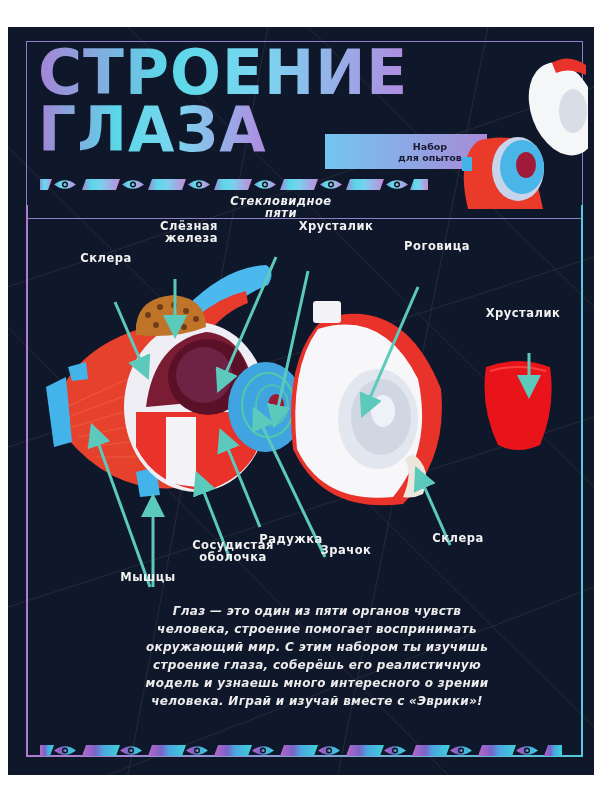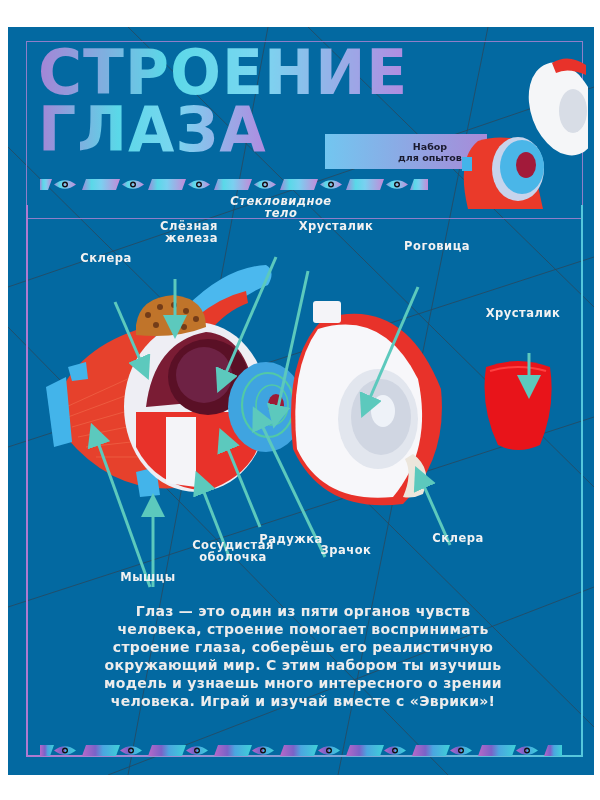--- a/index.html
+++ b/index.html
@@ -1,27 +1,27 @@
 <!DOCTYPE html>
 <html><head>
 <meta charset="utf-8">
 <style>
   html,body{margin:0;padding:0;background:#ffffff;}
   body{width:600px;height:800px;position:relative;overflow:hidden;font-family:"DejaVu Sans",sans-serif;}
-  .box{position:absolute;left:8px;top:27px;width:586px;height:748px;background:#0369a1;overflow:hidden;}
+  .box{position:absolute;left:8px;top:27px;width:586px;height:748px;background:#0f172a;overflow:hidden;}
   .grid{position:absolute;inset:0;}
   .frame-top{position:absolute;left:18px;top:14px;width:557px;height:178px;border:1.5px solid #8f7ec9;box-sizing:border-box;}
   .frame-main{position:absolute;left:18px;top:178px;width:557px;height:552px;box-sizing:border-box;border-left:2px solid #7a62c0;border-right:2px solid #5fc6d6;border-bottom:2px solid;border-image:linear-gradient(90deg,#b07ad0,#55c8dc) 1;}
   .title{position:absolute;left:30px;font-family:"DejaVu Sans",sans-serif;font-weight:bold;letter-spacing:1px;
     background:linear-gradient(90deg,#a584d6 0%,#5ad8e8 35%,#7ad6f0 60%,#b18ae0 100%);-webkit-background-clip:text;background-clip:text;color:transparent;line-height:1;transform:scaleY(1.05);}
   .t1{top:15px;font-size:60px;}
   .t2{top:72px;font-size:60px;}
   .badge{position:absolute;left:317px;top:107px;width:114px;height:35px;background:linear-gradient(90deg,#72c6f0,#a88ad8);display:flex;flex-direction:column;align-items:center;justify-content:center;color:#1a1a2e;font-weight:bold;font-size:9.5px;line-height:11px;padding-left:48px;}
   .label{position:absolute;color:#f2f2f2;font-size:11.5px;text-align:center;line-height:12px;letter-spacing:0.5px;font-weight:bold;}
-  .desc{position:absolute;left:40px;top:575px;width:510px;text-align:center;color:#ececec;font-size:14px;line-height:18px;font-weight:bold;letter-spacing:0.3px;}
+  .desc{position:absolute;left:54px;top:575px;width:510px;text-align:center;color:#ececec;font-size:12px;line-height:18px;font-weight:bold;letter-spacing:0.3px;font-style:italic;}
   svg{display:block;}
 </style>
 </head>
 <body>
 
 <div class="box">
 
   <svg class="grid" width="586" height="748">
     <g stroke="#3a3a40" stroke-width="0.8" opacity="0.7">
       <line x1="0" y1="260" x2="586" y2="60"></line>
@@ -176,21 +176,21 @@
       <line x1="317" y1="530" x2="250" y2="390"></line>
       <line x1="442" y1="518" x2="412" y2="450"></line>
       <line x1="222" y1="532" x2="192" y2="455"></line>
       <line x1="142" y1="560" x2="87" y2="407"></line>
       <line x1="145" y1="560" x2="145" y2="478"></line>
     </g>
   </svg>
 
   <div class="label" style="left:208px;top:168px;width:130px;font-style:italic;">
     <div>Стекловидное</div>
-    <div>тело</div>
+    <div>пяти</div>
   </div>
   <div class="label" style="left:120px;top:193px;width:90px;text-align:right;">
     <div>Слёзная</div>
     <div>железа</div>
   </div>
   <div class="label" style="left:58px;top:225px;width:80px;">Склера</div>
   <div class="label" style="left:278px;top:193px;width:100px;">Хрусталик</div>
   <div class="label" style="left:384px;top:213px;width:90px;">Роговица</div>
   <div class="label" style="left:470px;top:280px;width:90px;">Хрусталик</div>
   <div class="label" style="left:238px;top:506px;width:90px;">Радужка</div>
@@ -198,22 +198,22 @@
     <div>Сосудистая</div>
     <div>оболочка</div>
   </div>
   <div class="label" style="left:298px;top:517px;width:80px;">Зрачок</div>
   <div class="label" style="left:410px;top:505px;width:80px;">Склера</div>
   <div class="label" style="left:100px;top:544px;width:80px;">Мышцы</div>
 
   <div class="desc">
     <div>Глаз — это один из пяти органов чувств</div>
     <div>человека, строение помогает воспринимать</div>
+    <div>окружающий мир. С этим набором ты изучишь</div>
     <div>строение глаза, соберёшь его реалистичную</div>
-    <div>окружающий мир. С этим набором ты изучишь</div>
     <div>модель и узнаешь много интересного о зрении</div>
     <div>человека. Играй и изучай вместе с «Эврики»!</div>
   </div>
 
   <svg style="position:absolute;left:32px;top:717px" width="540" height="14">
     <defs>
       <linearGradient id="gBot" x1="0" x2="1">
         <stop offset="0" stop-color="#b868c8"></stop>
         <stop offset="0.35" stop-color="#7a62c8"></stop>
         <stop offset="0.55" stop-color="#4aa6e0"></stop>

